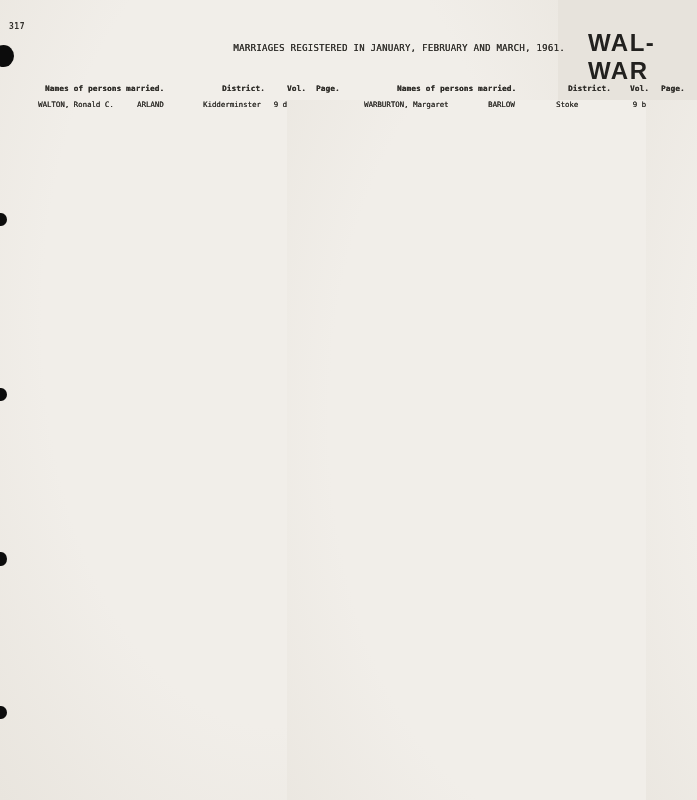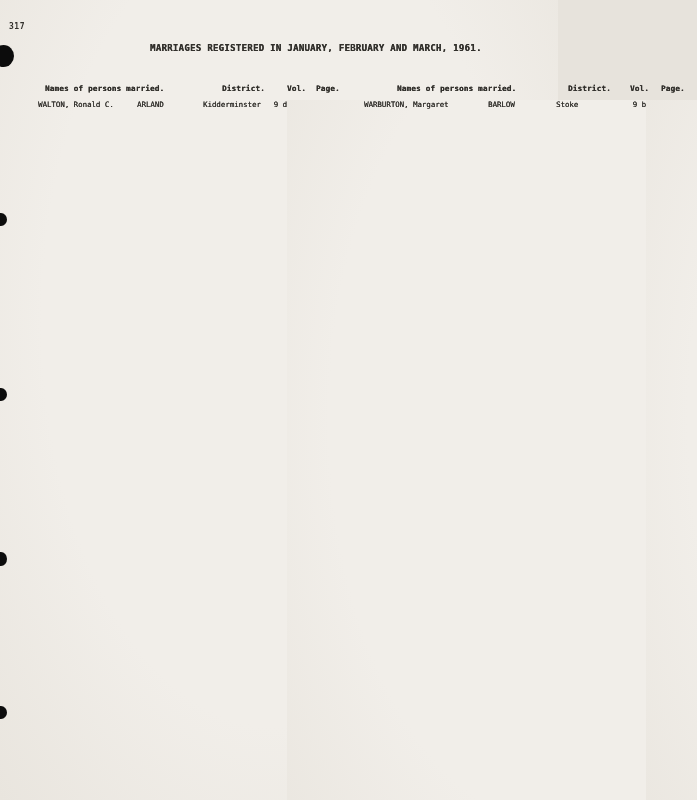--- a/index.html
+++ b/index.html
@@ -14,21 +14,21 @@
     position:relative;width:558px;height:800px;
     background:#efece6;
     background-image:radial-gradient(ellipse at 50% 40%, #f1eee9 60%, #e9e5de 100%);
   }
   .pagenum{
     position:absolute;left:9px;top:22px;
     font-size:8px;font-weight:bold;letter-spacing:0.5px;
   }
   .title{
     position:absolute;left:150px;top:43px;width:415px;
-    text-align:left;font-size:9px;font-weight:bold;letter-spacing:0.3px;
+    text-align:right;font-size:9px;font-weight:normal;letter-spacing:0.3px;
     text-shadow:0.2px 0 0 currentColor;
   }
   .range{
     position:absolute;left:588px;top:29px;width:105px;
     font-family:"Liberation Sans", sans-serif;
     font-weight:bold;font-size:24px;letter-spacing:1.5px;
     color:#22211f;
   }
   .colhead{
     position:absolute;top:84px;
@@ -68,20 +68,21 @@
 <div class="page">
 
   <div class="artifact a1"></div>
   <div class="artifact a2"></div>
   <div class="artifact a3"></div>
   <div class="artifact a4"></div>
   <div class="artifact a5"></div>
 
   <div class="pagenum">317</div>
   <div class="title">MARRIAGES REGISTERED IN JANUARY, FEBRUARY AND MARCH, 1961.</div>
+  <div class="range">WAL-WAR</div>
 
   <div class="colhead" style="left:45px">Names of persons married.</div>
   <div class="colhead" style="left:222px">District.</div>
   <div class="colhead" style="left:287px">Vol.</div>
   <div class="colhead" style="left:316px">Page.</div>
 
   <div class="colhead" style="left:397px">Names of persons married.</div>
   <div class="colhead" style="left:568px">District.</div>
   <div class="colhead" style="left:630px">Vol.</div>
   <div class="colhead" style="left:661px">Page.</div>

